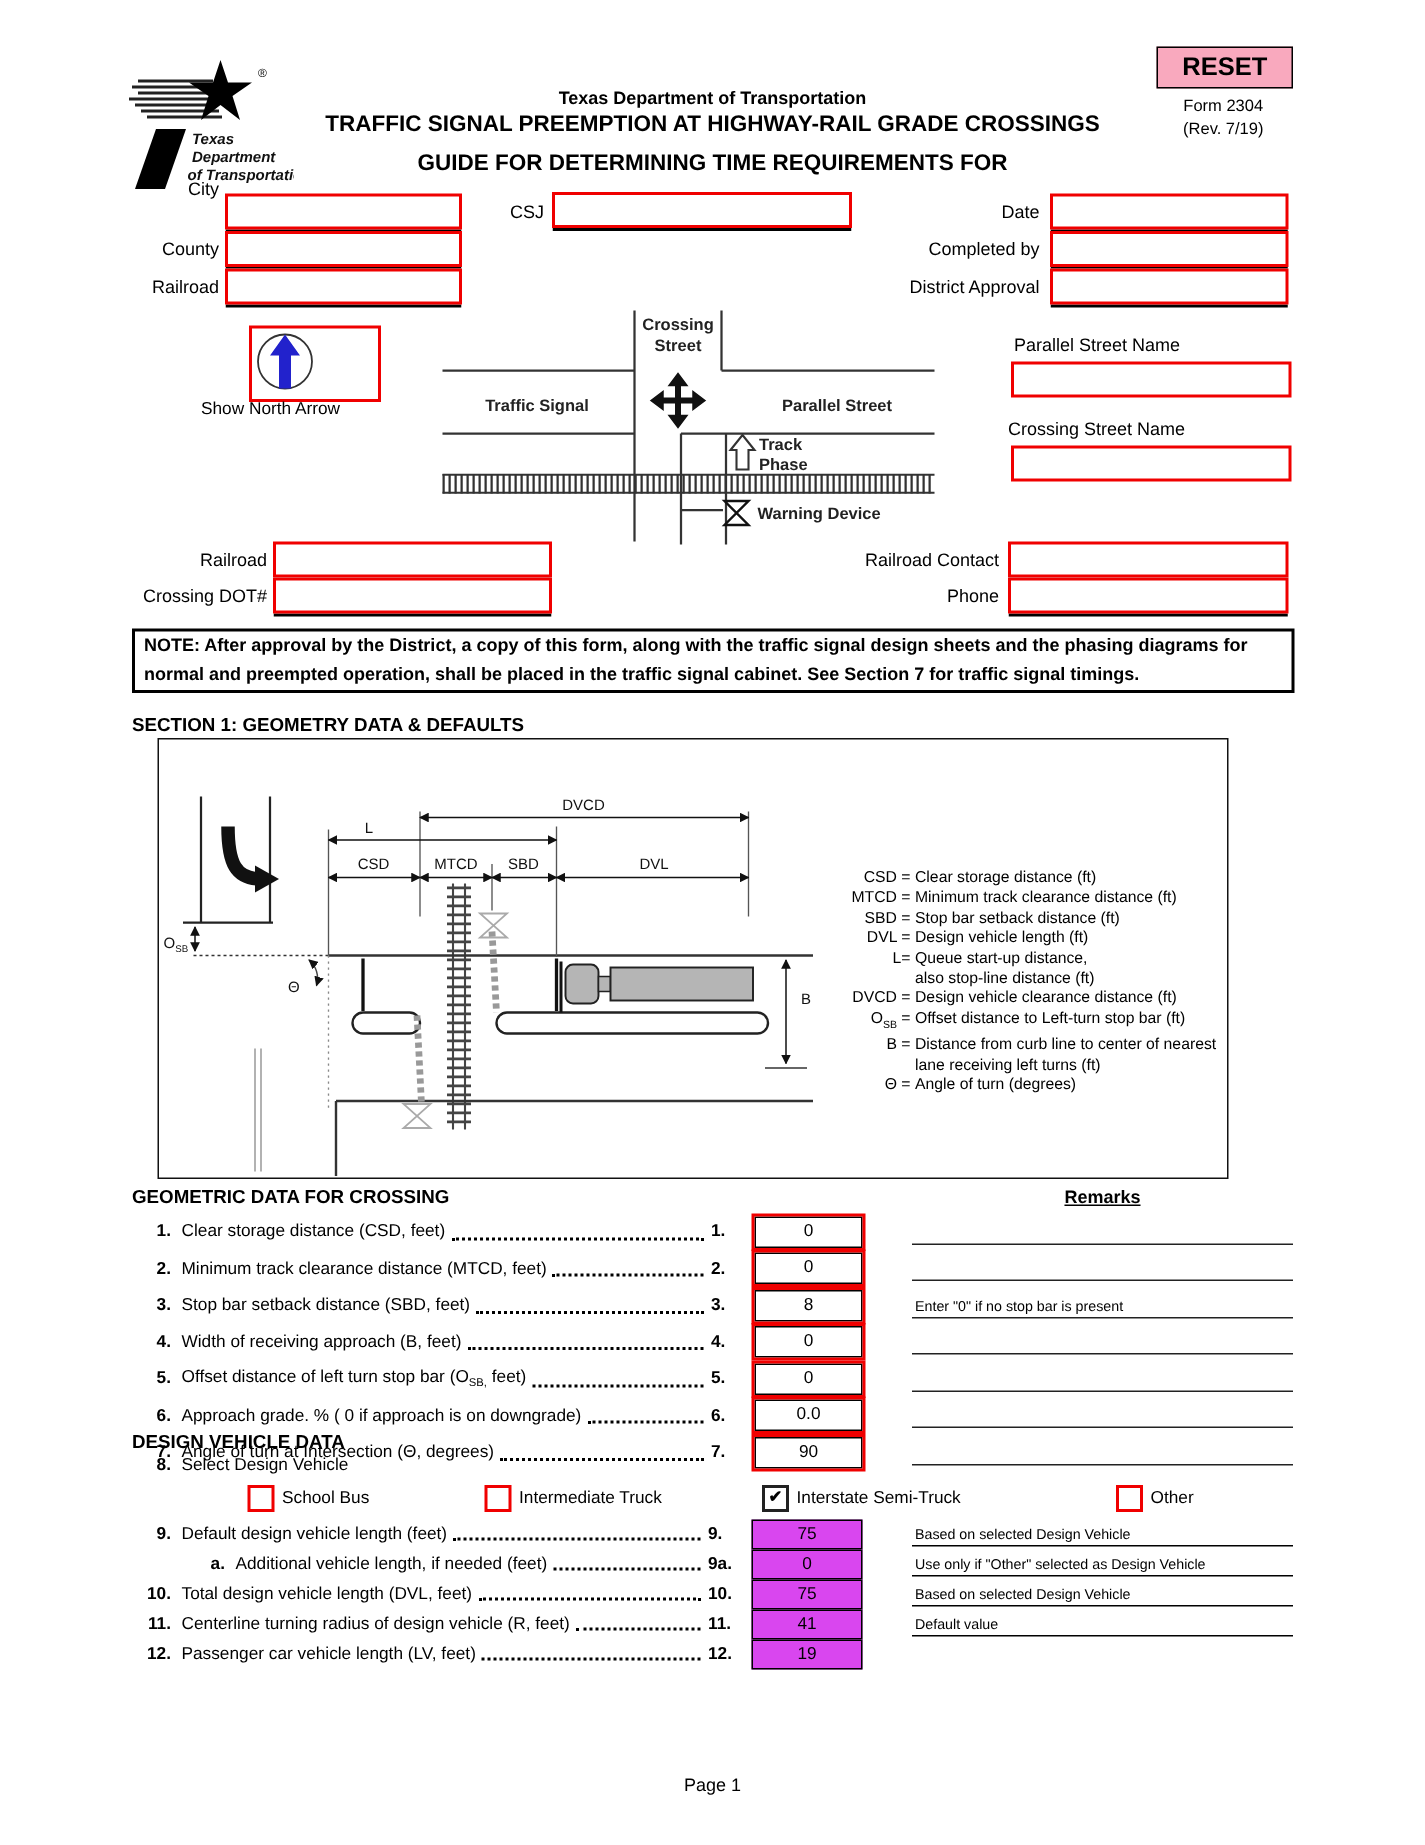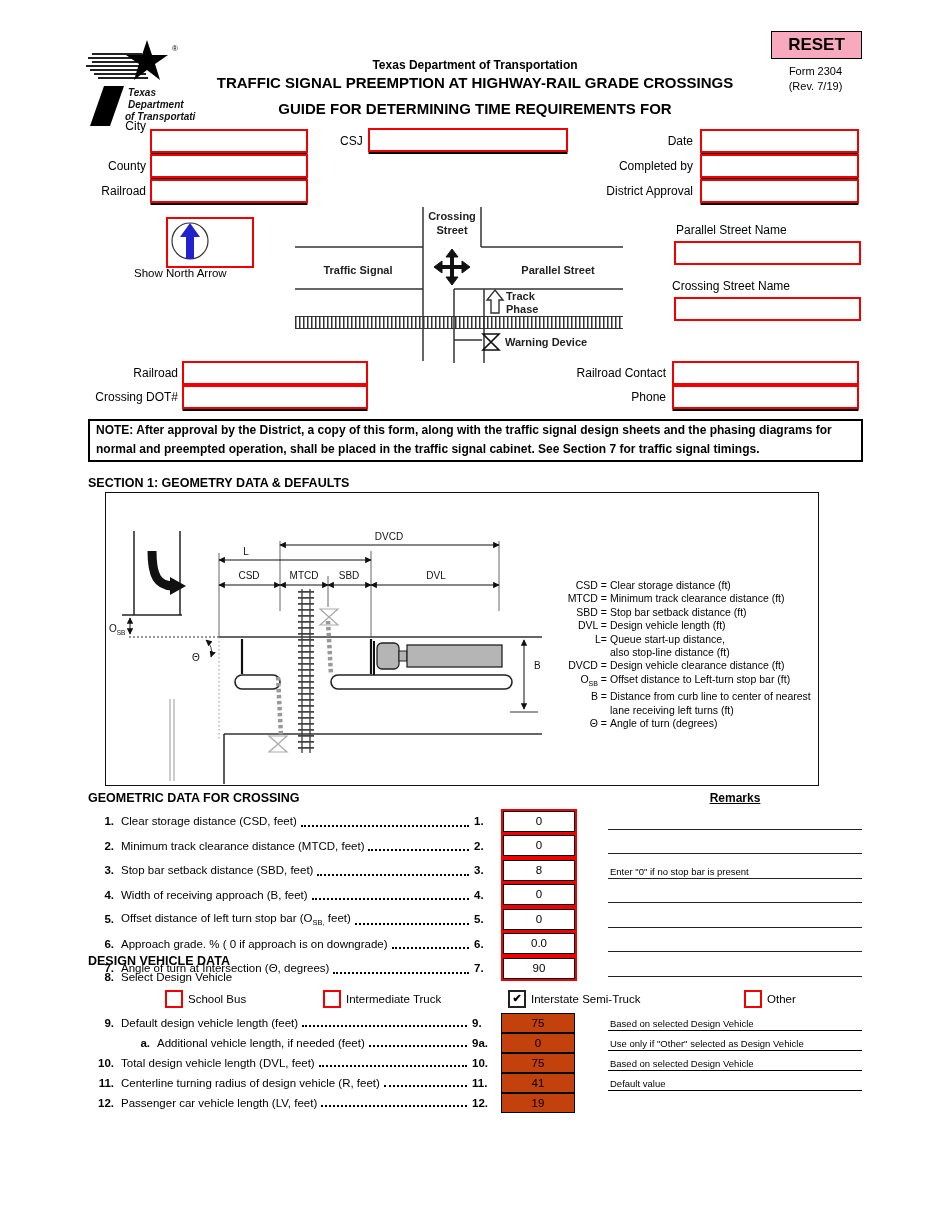--- a/index.html
+++ b/index.html
@@ -51,21 +51,21 @@
   .dv-title{position:absolute;left:88px;top:954px;font-size:12.5px;font-weight:bold;}
   .dv-item8{position:absolute;left:88px;top:971px;display:flex;align-items:center;}
   .cb-item{position:absolute;top:990px;display:flex;align-items:center;height:17px;}
   .cb{width:14px;height:14px;border:2px solid #f00000;background:#fff;flex:0 0 auto;
       text-align:center;font-size:11px;line-height:13px;font-weight:bold;cursor:pointer;}
   .cb.checked{border:2px solid #222;}
   .cb-label{font-size:11.5px;margin-left:5px;}
   .dv-rows{position:absolute;left:88px;top:1013px;width:487px;}
   .dv-row{display:flex;align-items:center;height:20px;}
   .dv-row .gd-box2{flex:0 0 auto;width:72px;height:18px;border:1.5px solid #000;text-align:center;
-                   font-size:11.5px;line-height:18px;margin-left:5px;background:#c2410c;}
+                   font-size:11.5px;line-height:18px;margin-left:5px;background:#d946ef;}
   .dv-row.indent .gd-num{padding-left:18px;width:44px;}
   .dv-rem{position:absolute;left:608px;top:1013px;width:254px;}
   .dv-rem .rem-cell{height:20px;}
   .dv-rem .line{bottom:2px;border-bottom:1.5px solid #000;}
   .dv-rem .txt{bottom:4px;}
   .footer{position:absolute;left:0;top:1183px;width:950px;text-align:center;font-size:12px;}
   svg text{font-family:"Liberation Sans",sans-serif;}
 </style>
 </head>
 <body>
@@ -440,14 +440,15 @@
     <div class="rem-cell">
         <span class="txt">Based on selected Design Vehicle</span>
         <span class="line"></span>
       </div>
     <div class="rem-cell">
         <span class="txt">Default value</span>
         <span class="line"></span>
       </div>
   </div>
 
+  <div class="footer">Page 1</div>
 
 </div>
 
 </body></html>

